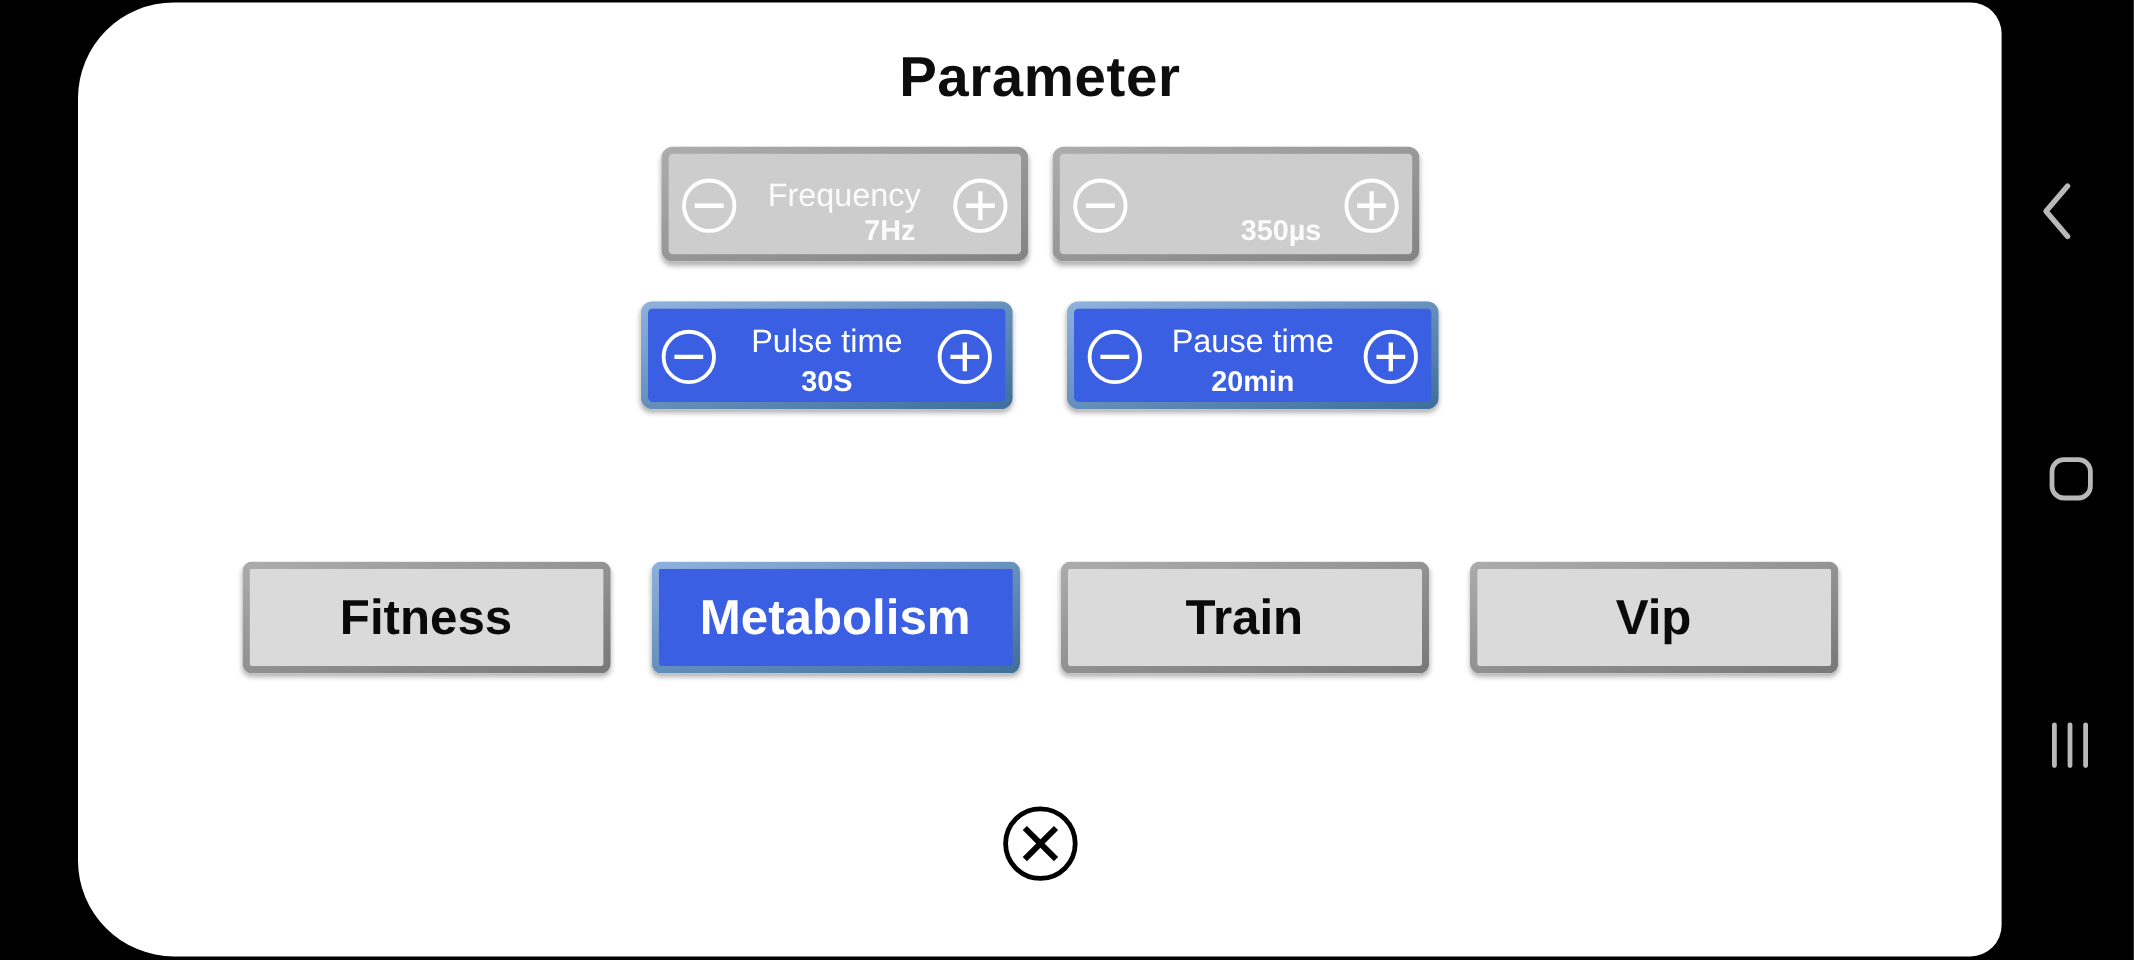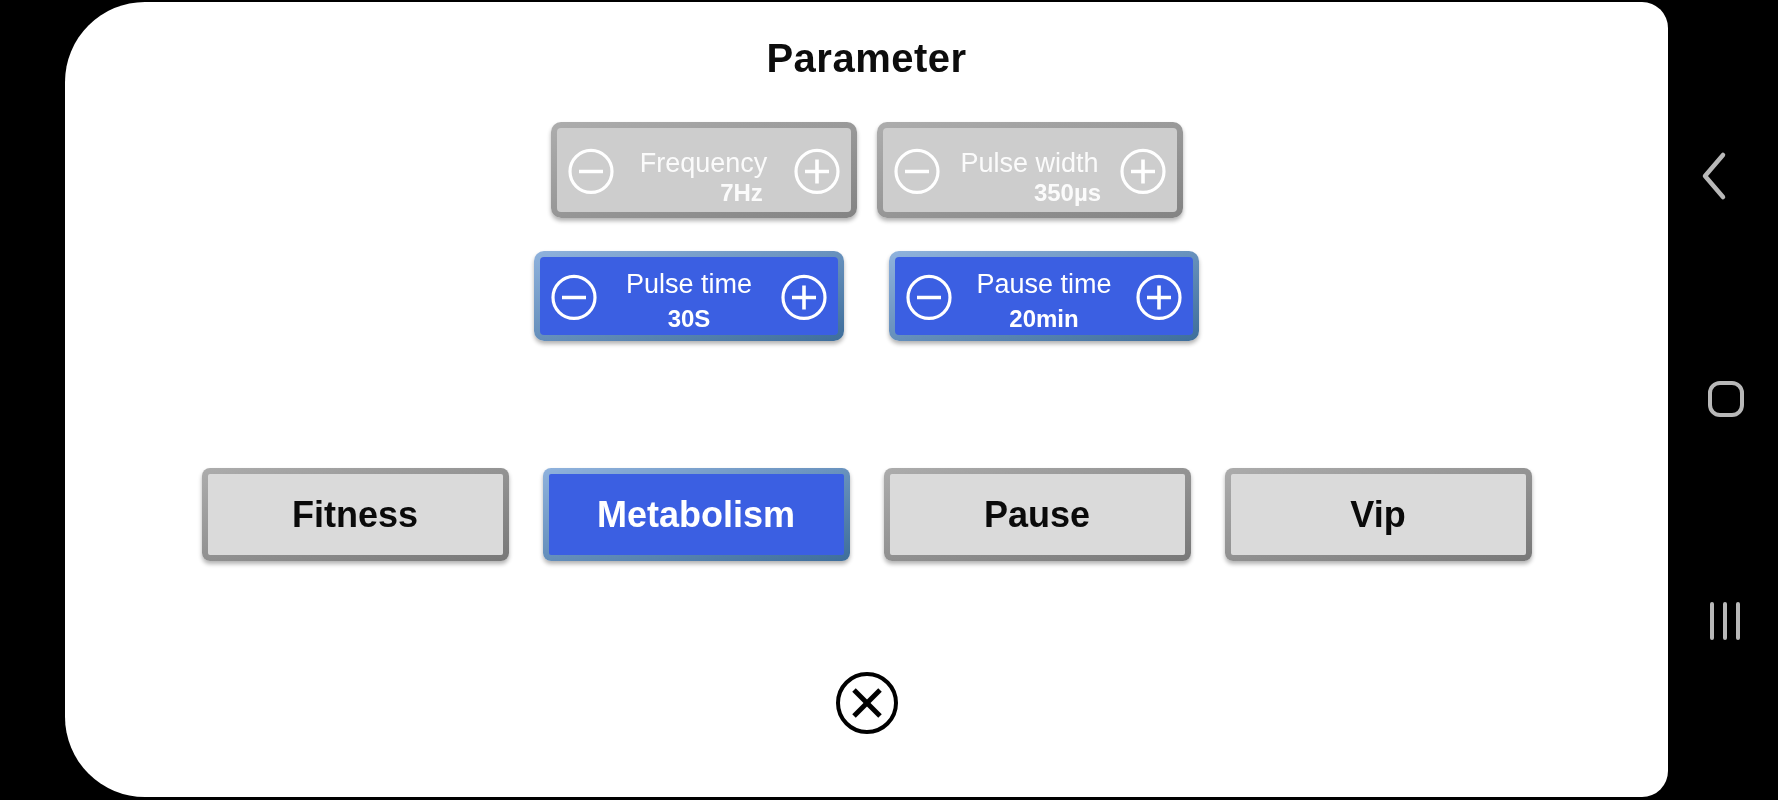--- a/index.html
+++ b/index.html
@@ -13,21 +13,21 @@
   .stage{
     position:relative;width:1778px;height:800px;background:var(--screen-bg);
     overflow:hidden;font-family:"Liberation Sans","DejaVu Sans",sans-serif;
   }
   .panel{
     position:absolute;left:65px;top:2px;width:1603px;height:795px;
     background:var(--panel-bg);border-radius:80px 26px 26px 80px;
   }
   .page-title{
     position:absolute;top:34px;left:0;width:100%;text-align:center;
-    font-size:40px;font-weight:700;color:#0d0d0d;letter-spacing:.5px;
+    font-size:47px;font-weight:700;color:#0d0d0d;letter-spacing:.5px;
   }
   .row{position:absolute;left:0;width:100%;display:flex;justify-content:center;}
   .row-disabled{top:120px;gap:20px;}
   .row-active{top:249px;gap:45px;}
   .row-modes{top:466px;gap:34px;}
 
   .pbtn{
     position:relative;border:6px solid transparent;border-radius:10px;
     box-shadow:0 3px 4px rgba(0,0,0,.3);
   }
@@ -55,21 +55,21 @@
   .pbtn.gray .pvalue{bottom:5px;color:rgba(255,255,255,.92);margin-left:38px;}
   .pbtn.blue .pvalue{bottom:2px;}
   .icon-circle{position:absolute;top:50%;transform:translateY(-47%);width:48px;height:48px;}
   .icon-circle.left{left:10px;}
   .icon-circle.right{right:10px;}
   .icon-circle svg{display:block;}
 
   .mode{
     width:295px;height:81px;border:6px solid transparent;border-radius:8px;
     display:flex;align-items:center;justify-content:center;
-    font-size:36px;font-weight:700;color:#0a0a0a;
+    font-size:41px;font-weight:700;color:#0a0a0a;
     box-shadow:0 3px 4px rgba(0,0,0,.3);
     background:linear-gradient(var(--mode-fill),var(--mode-fill)) padding-box,
                linear-gradient(165deg,var(--mode-bevel-light),var(--mode-bevel-dark)) border-box;
   }
   .mode[data-selected="true"]{
     color:#ffffff;
     background:linear-gradient(var(--accent-blue),var(--accent-blue)) padding-box,
                linear-gradient(165deg,var(--bevel-blue-light),var(--bevel-blue-dark)) border-box;
   }
 
@@ -111,21 +111,20 @@
         <span class="pvalue">7Hz</span>
       </div>
 
       <div class="pbtn gray">
         <span class="icon-circle left">
           <svg width="48" height="48" viewBox="0 0 48 48">
               <circle cx="24" cy="24" r="21" fill="none" stroke="#fff" stroke-width="3.2"></circle>
               <line x1="12" y1="24" x2="36" y2="24" stroke="#fff" stroke-width="3.6"></line>
             </svg>
         </span>
-        <span class="plabel">Pulse width</span>
         <span class="icon-circle right">
           <svg width="48" height="48" viewBox="0 0 48 48">
               <circle cx="24" cy="24" r="21" fill="none" stroke="#fff" stroke-width="3.2"></circle>
               <line x1="12" y1="24" x2="36" y2="24" stroke="#fff" stroke-width="3.6"></line>
               <line x1="24" y1="12" x2="24" y2="36" stroke="#fff" stroke-width="3.6"></line>
             </svg>
         </span>
         <span class="pvalue">350µs</span>
       </div>
     </div>
@@ -165,21 +164,21 @@
               <line x1="24" y1="12" x2="24" y2="36" stroke="#fff" stroke-width="3.6"></line>
             </svg>
         </span>
         <span class="pvalue">20min</span>
       </div>
     </div>
 
     <div class="row row-modes">
       <div class="mode" data-selected="false">Fitness</div>
       <div class="mode" data-selected="true">Metabolism</div>
-      <div class="mode" data-selected="false">Pause</div>
+      <div class="mode" data-selected="false">Train</div>
       <div class="mode" data-selected="false">Vip</div>
     </div>
 
     <div class="close-btn">
       <svg width="70" height="70" viewBox="0 0 70 70">
         <circle cx="35" cy="35" r="29" fill="none" stroke="#000" stroke-width="4"></circle>
         <line x1="22" y1="22" x2="48" y2="48" stroke="#000" stroke-width="5"></line>
         <line x1="48" y1="22" x2="22" y2="48" stroke="#000" stroke-width="5"></line>
       </svg>
     </div>

